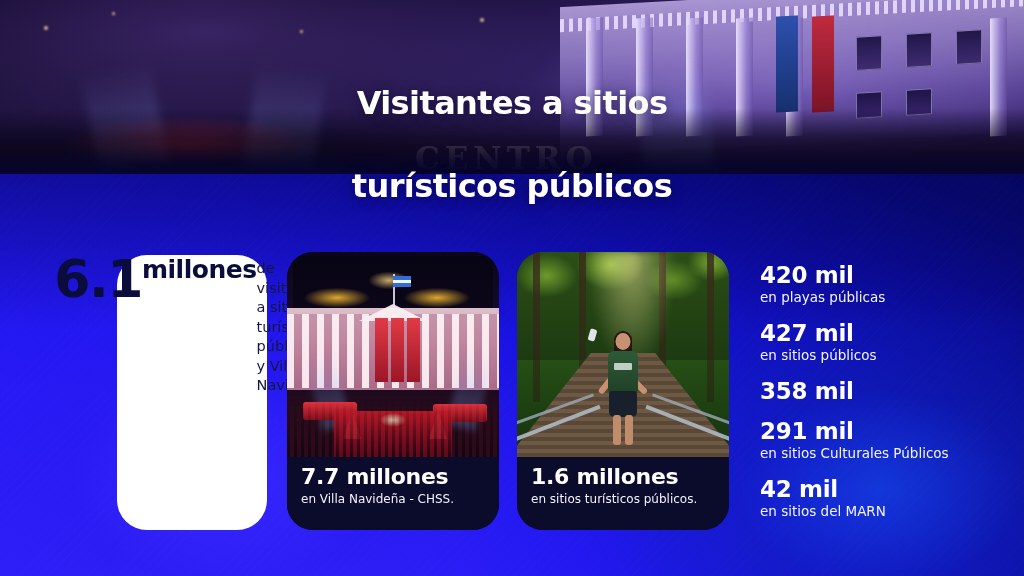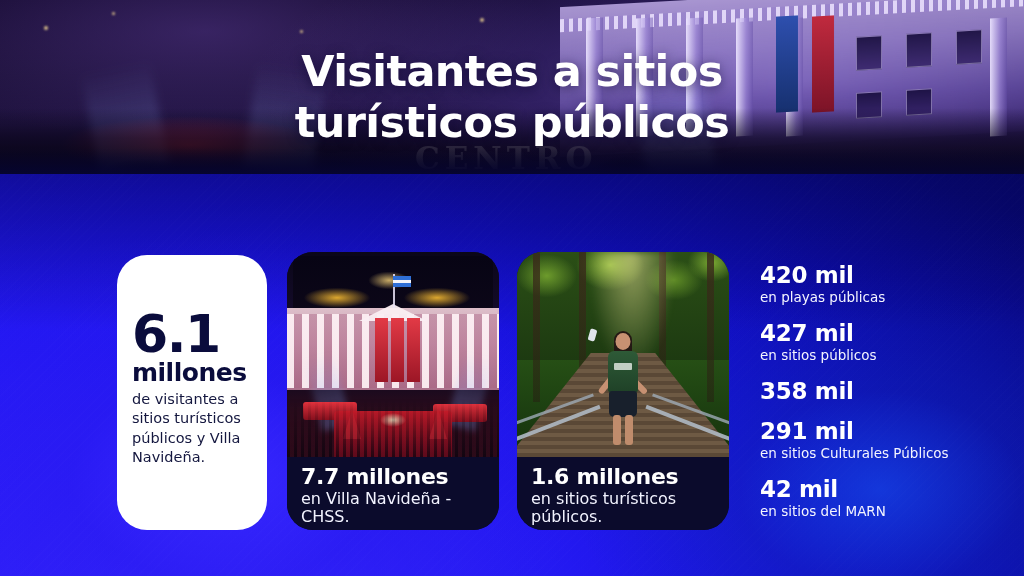--- a/index.html
+++ b/index.html
@@ -160,26 +160,27 @@
 
   
   .title-block {
     position: absolute;
     left: 0; right: 0;
     top: 46px;
     text-align: center;
     z-index: 6;
   }
   .title-line {
-    font-size: 43px;
+    font-size: 32px;
     line-height: 51px;
     font-weight: 800;
     color: #ffffff;
     letter-spacing: -0.6px;
     text-shadow: 0 2px 12px rgba(10,4,40,.55);
+    margin-top: 32px;
   }
 
   
   .subtitle {
     position: absolute;
     left: 0; right: 0;
     top: 196px;
     text-align: center;
     font-size: 22px;
     font-weight: 500;
@@ -197,21 +198,21 @@
   }
 
   
   .card-white {
     position: absolute;
     left: 117px; top: 255px;
     width: 150px; height: 275px;
     background: #ffffff;
     border-radius: 30px;
     display: flex;
-    flex-direction: column;
+    flex-direction: row;
     justify-content: center;
     padding: 0 15px 8px 15px;
   }
   .cw-number {
     font-size: 52px;
     line-height: 48px;
     font-weight: 800;
     color: #0a0c3c;
     letter-spacing: -1.5px;
   }
@@ -257,21 +258,21 @@
     padding: 7px 14px 0 14px;
   }
   .cp-num {
     font-size: 22px;
     line-height: 26px;
     font-weight: 800;
     color: #ffffff;
     letter-spacing: -0.3px;
   }
   .cp-label {
-    font-size: 16px;
+    font-size: 12px;
     line-height: 18px;
     font-weight: 400;
     color: #f2f3ff;
   }
 
   
   .ph1 { position: absolute; inset: 0; background: linear-gradient(to bottom, #0a0618 0%, #140b2a 30%, #2a1230 62%, #3a0d1c 100%); }
   .ph1-roof {
     position: absolute; left: 6px; top: 4px; right: 6px; height: 58px;
     background:

